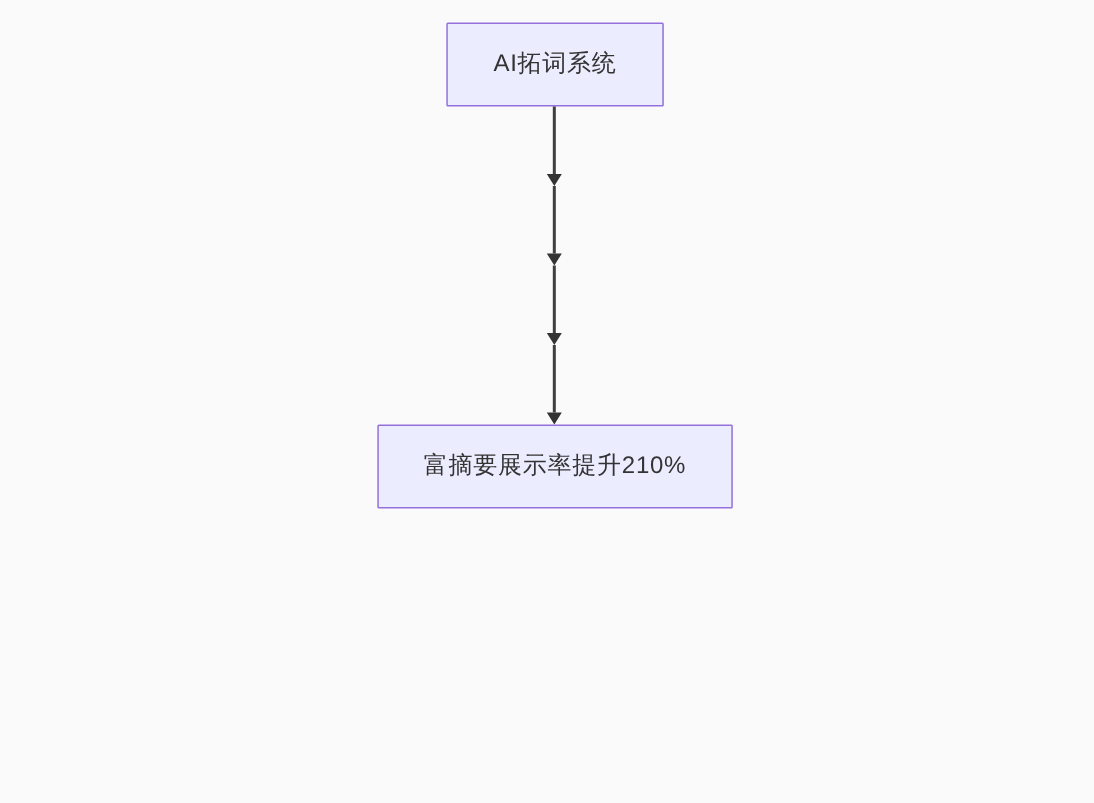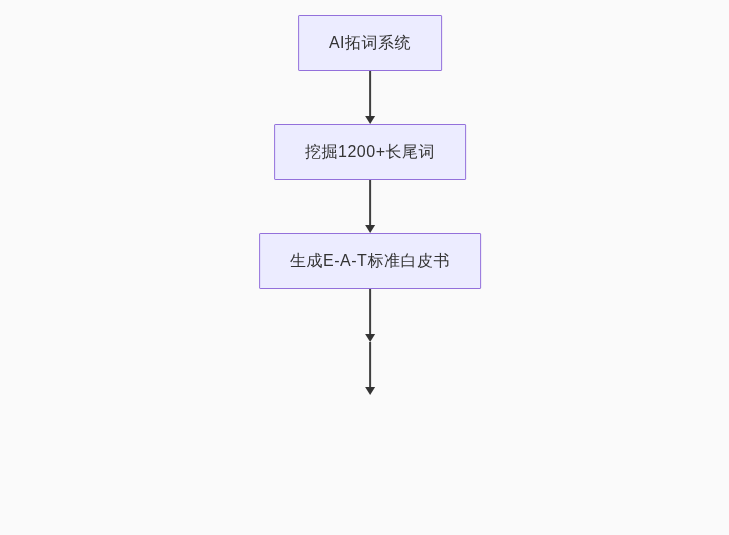--- a/index.html
+++ b/index.html
@@ -77,39 +77,36 @@
 
     <div class="node">
       <span class="node-label">AI拓词系统</span>
     </div>
 
     <div class="edge">
       <div class="line"></div>
       <div class="arrowhead"></div>
     </div>
 
-    <div class="node">
-      <span class="node-label">挖掘1200+长尾词</span>
-    </div>
-
-    <div class="edge">
-      <div class="line"></div>
-      <div class="arrowhead"></div>
-    </div>
-
-    <div class="node">
-      <span class="node-label">生成E-A-T标准白皮书</span>
-    </div>
 
     <div class="edge">
       <div class="line"></div>
       <div class="arrowhead"></div>
     </div>
 
 
     <div class="edge">
       <div class="line"></div>
       <div class="arrowhead"></div>
     </div>
 
 
+    <div class="edge">
+      <div class="line"></div>
+      <div class="arrowhead"></div>
+    </div>
+
+    <div class="node">
+      <span class="node-label">富摘要展示率提升210%</span>
+    </div>
+
   </div>
 </div>
 
 </body></html>

